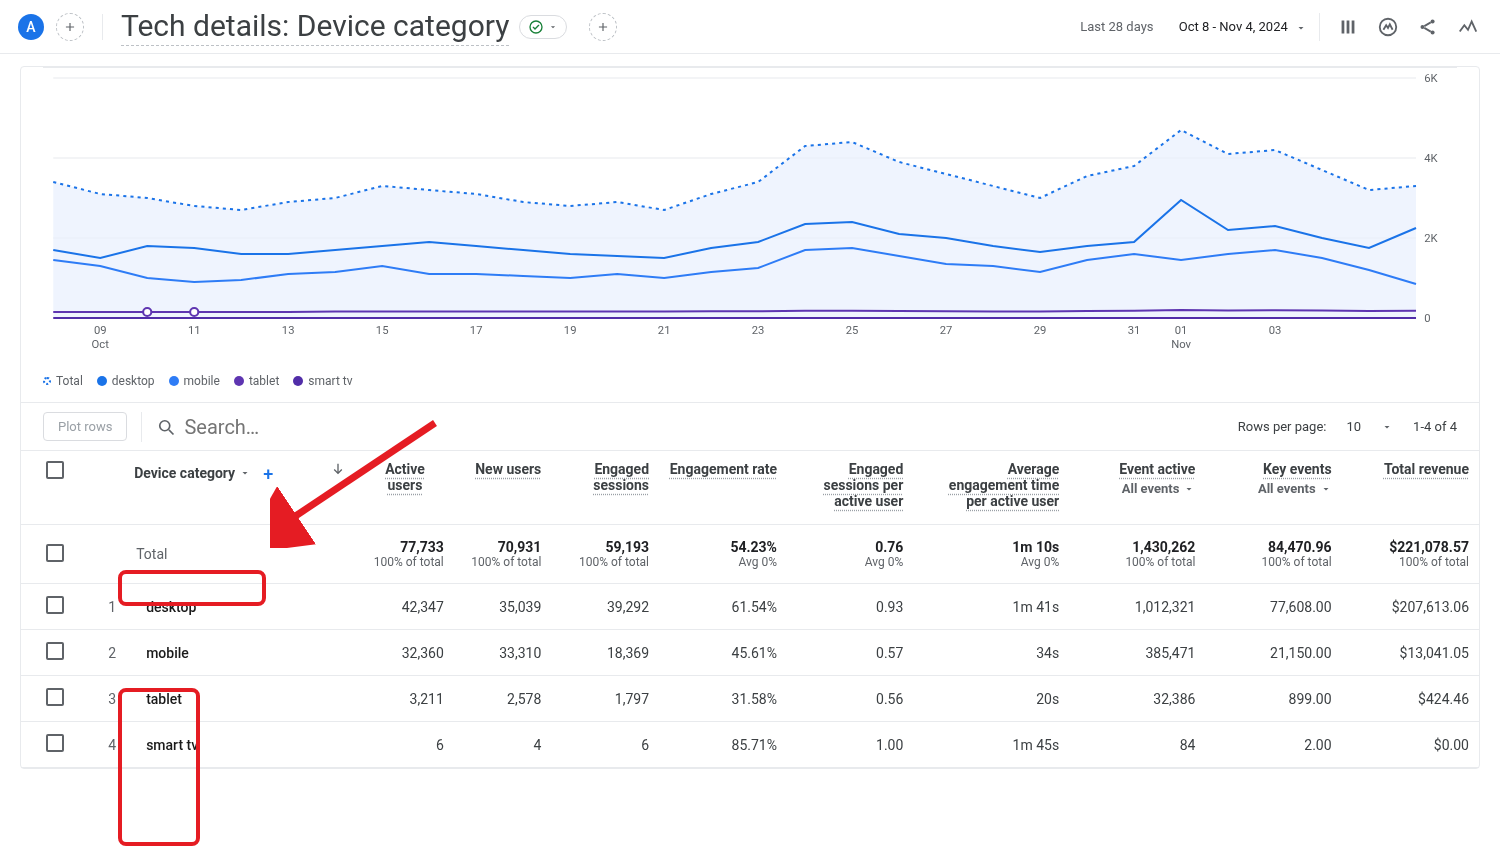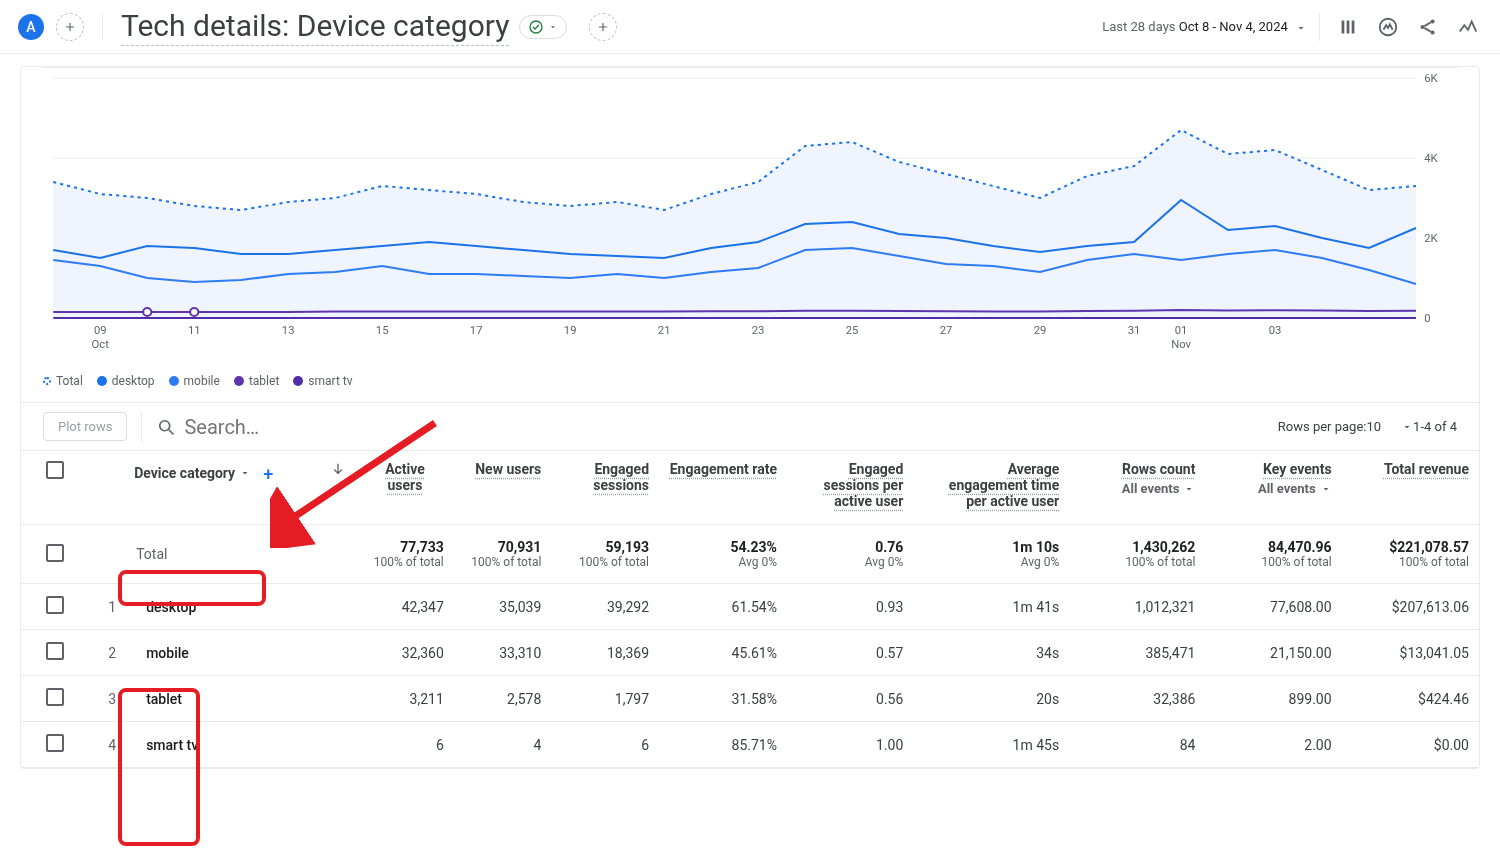--- a/index.html
+++ b/index.html
@@ -13,21 +13,21 @@
 .plus-chip svg { width: 14px; height: 14px; }
 .vsep { width: 1px; height: 26px; background: #e8eaed; margin: 0 18px; }
 .title-group { display: flex; align-items: center; gap: 10px; }
 .title-text { font-size: 30px; color: #3c4043; border-bottom: 1px dashed #bdc1c6; padding-bottom: 2px; }
 .status-chip { display: flex; align-items: center; gap: 4px; border: 1px solid #dadce0; border-radius: 16px; padding: 3px 8px; cursor: pointer; }
 .status-chip svg.check { width: 16px; height: 16px; }
 .status-chip .caret { color: #5f6368; }
 .header-right { margin-left: auto; display: flex; align-items: center; gap: 12px; }
 .date-range { color: #5f6368; font-size: 13px; }
 .date-range .label { font-weight: 400; }
-.date-range .value { color: #202124; margin-left: 0; }
+.date-range .value { color: #202124; margin-left: 22px; }
 .icon-btn { width: 28px; height: 28px; display: flex; align-items: center; justify-content: center; color: #5f6368; cursor: pointer; }
 .icon-btn svg { width: 22px; height: 22px; }
 .header-icons { display: flex; align-items: center; gap: 12px; border-left: 1px solid #e8eaed; padding-left: 14px; }
 
 
 .card { margin: 12px 20px 0 20px; border: 1px solid #e8eaed; border-radius: 4px; background: #fff; }
 .card-header { display: flex; align-items: center; padding: 18px 22px 10px 22px; }
 .card-title { font-size: 14px; font-weight: 500; color: #3c4043; }
 .day-select { margin-left: auto; display: flex; align-items: center; gap: 24px; border: 1px solid #dadce0; border-radius: 4px; padding: 8px 12px; cursor: pointer; color: #3c4043; }
 .day-select .caret { color: #5f6368; }
@@ -44,21 +44,21 @@
 .legend-swatch.c3 { background: #5e35b1; }
 .legend-swatch.c4 { background: #512da8; }
 
 
 .tbar { display: flex; align-items: center; border-top: 1px solid #e8eaed; padding: 0 22px; height: 48px; gap: 14px; }
 .plot-btn { border: 1px solid #dadce0; border-radius: 4px; padding: 6px 14px; color: #9aa0a6; background: #fff; cursor: pointer; font-size: 13px; }
 .tbar-vsep { width: 1px; height: 30px; background: #e8eaed; }
 .search-wrap { display: flex; align-items: center; gap: 8px; color: #5f6368; }
 .search-wrap input { border: none; outline: none; font-size: 20px; width: 120px; }
 .search-wrap svg { width: 20px; height: 20px; }
-.rpp { margin-left: auto; display: flex; align-items: flex-start; color: #3c4043; font-size: 13px; }
+.rpp { margin-left: auto; display: flex; align-items: flex-start; gap: 20px; color: #3c4043; font-size: 13px; }
 .rpp .rpp-select { display: flex; align-items: center; gap: 20px; cursor: pointer; }
 
 
 .table-scroll { overflow-x: auto; }
 table { width: 100%; border-collapse: collapse; }
 th, td { text-align: right; font-size: 14px; }
 .col-checkbox { width: 70px; }
 .col-idx { width: 38px; text-align: right; padding-right: 10px; color: #5f6368; }
 .col-dim { width: 200px; text-align: left; }
 .checkbox { width: 18px; height: 18px; border: 2px solid #5f6368; border-radius: 2px; display: inline-block; }
@@ -285,21 +285,21 @@
               <th class="metric">
                 <div><span class="mt" style="display:inline-block;max-width:120px;text-align:right">Engagement rate</span></div>
               </th>
               <th class="metric">
                 <div><span class="mt" style="display:inline-block;max-width:120px;text-align:right">Engaged sessions per active user</span></div>
               </th>
               <th class="metric">
                 <div><span class="mt" style="display:inline-block;max-width:120px;text-align:right">Average engagement time per active user</span></div>
               </th>
               <th class="metric">
-                <div><span class="mt" style="display:inline-block;max-width:120px;text-align:right">Rows count</span></div>
+                <div><span class="mt" style="display:inline-block;max-width:120px;text-align:right">Event active</span></div>
                 <div class="sub">All events <svg width="12" height="12" viewBox="0 0 24 24">
                     <path fill="#5f6368" d="M7 10l5 5 5-5z"></path>
                   </svg></div>
               </th>
               <th class="metric">
                 <div><span class="mt" style="display:inline-block;max-width:120px;text-align:right">Key events</span></div>
                 <div class="sub">All events <svg width="12" height="12" viewBox="0 0 24 24">
                     <path fill="#5f6368" d="M7 10l5 5 5-5z"></path>
                   </svg></div>
               </th>

